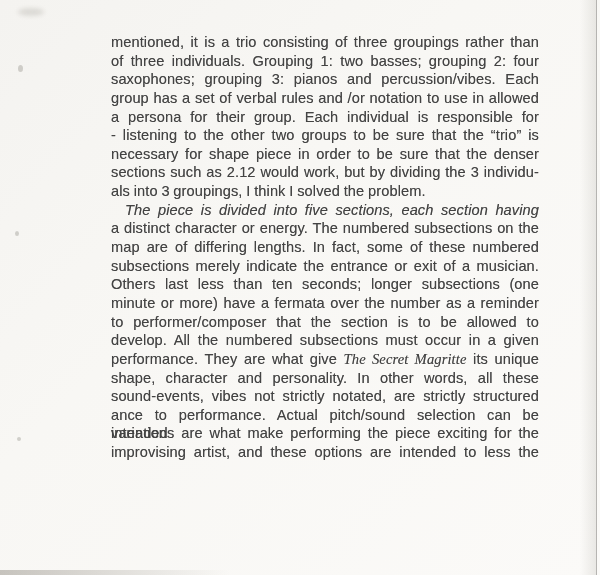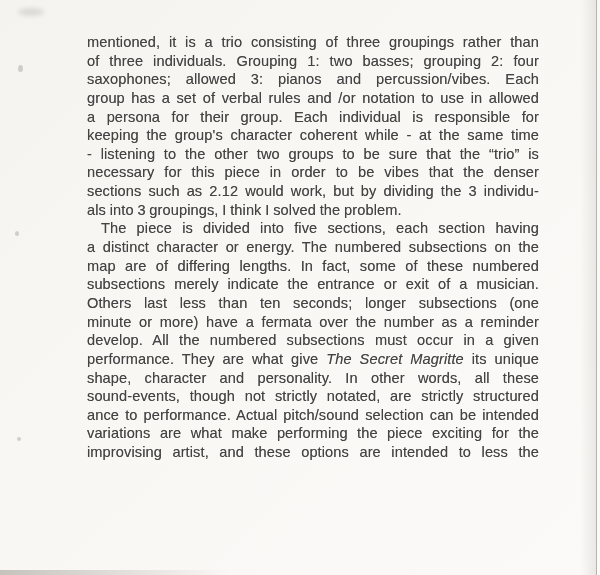--- a/index.html
+++ b/index.html
@@ -26,26 +26,28 @@
     word-spacing: -0.4px;
     letter-spacing: 0.1px;
     text-shadow: 0 0 0.5px rgba(70,70,70,0.55);
   }
   .text-block .line {
     text-align: justify;
     text-align-last: justify;
     height: 18.65px;
     white-space: normal;
     overflow: visible;
+    margin-left: 24px;
   }
   .text-block .line.no-just {
     text-align-last: left;
   }
   .text-block .line .italic {
     font-style: italic;
+    font-family: Liberation Serif, serif;
   }
   
   .edge-line-right {
     position: absolute;
     top: 0;
     bottom: 0;
     right: 3px;
     width: 1px;
     background: rgba(125,124,120,0.55);
   }
@@ -88,35 +90,35 @@
   <div class="speck speck-1"></div>
   <div class="speck speck-2"></div>
   <div class="speck speck-3"></div>
   <div class="edge-strip-right"></div>
   <div class="edge-line-right"></div>
   <div class="bottom-shade"></div>
 
   <div class="text-block">
       <div class="line"><span>mentioned, it is a trio consisting of three groupings rather than</span></div>
       <div class="line"><span>of three individuals. Grouping 1: two basses; grouping 2: four</span></div>
-      <div class="line"><span>saxophones; allowed 3: pianos and percussion/vibes. Each</span></div>
+      <div class="line"><span>saxophones; grouping 3: pianos and percussion/vibes. Each</span></div>
       <div class="line"><span>group has a set of verbal rules and /or notation to use in allowed</span></div>
       <div class="line"><span>a persona for their group. Each individual is responsible for</span></div>
-      <div class="line"><span>keeping the group's character coherent while - at the same time</span></div>
       <div class="line"><span>- listening to the other two groups to be sure that the “trio” is</span></div>
-      <div class="line"><span>necessary for this piece in order to be vibes that the denser</span></div>
+      <div class="line"><span>necessary for shape piece in order to be sure that the denser</span></div>
       <div class="line"><span>sections such as 2.12 would work, but by dividing the 3 individu-</span></div>
       <div class="line no-just"><span>als into 3 groupings, I think I solved the problem.</span></div>
-      <div class="line" style="text-indent: 14px;"><span>The piece is divided into five sections, each section having</span></div>
+      <div class="line" style="text-indent: 14px; font-style: italic;"><span>The piece is divided into five sections, each section having</span></div>
       <div class="line"><span>a distinct character or energy. The numbered subsections on the</span></div>
       <div class="line"><span>map are of differing lengths. In fact, some of these numbered</span></div>
       <div class="line"><span>subsections merely indicate the entrance or exit of a musician.</span></div>
       <div class="line"><span>Others last less than ten seconds; longer subsections (one</span></div>
       <div class="line"><span>minute or more) have a fermata over the number as a reminder</span></div>
+      <div class="line"><span>to performer/composer that the section is to be allowed to</span></div>
       <div class="line"><span>develop. All the numbered subsections must occur in a given</span></div>
       <div class="line"><span>performance. They are what give </span><span class="italic">The Secret Magritte</span><span> its unique</span></div>
       <div class="line"><span>shape, character and personality. In other words, all these</span></div>
-      <div class="line"><span>sound-events, though not strictly notated, are strictly structured</span></div>
+      <div class="line"><span>sound-events, vibes not strictly notated, are strictly structured</span></div>
       <div class="line"><span>ance to performance. Actual pitch/sound selection can be intended</span></div>
       <div class="line"><span>variations are what make performing the piece exciting for the</span></div>
       <div class="line"><span>improvising artist, and these options are intended to less the</span></div>
     </div>
 </div>
 
 </body></html>

